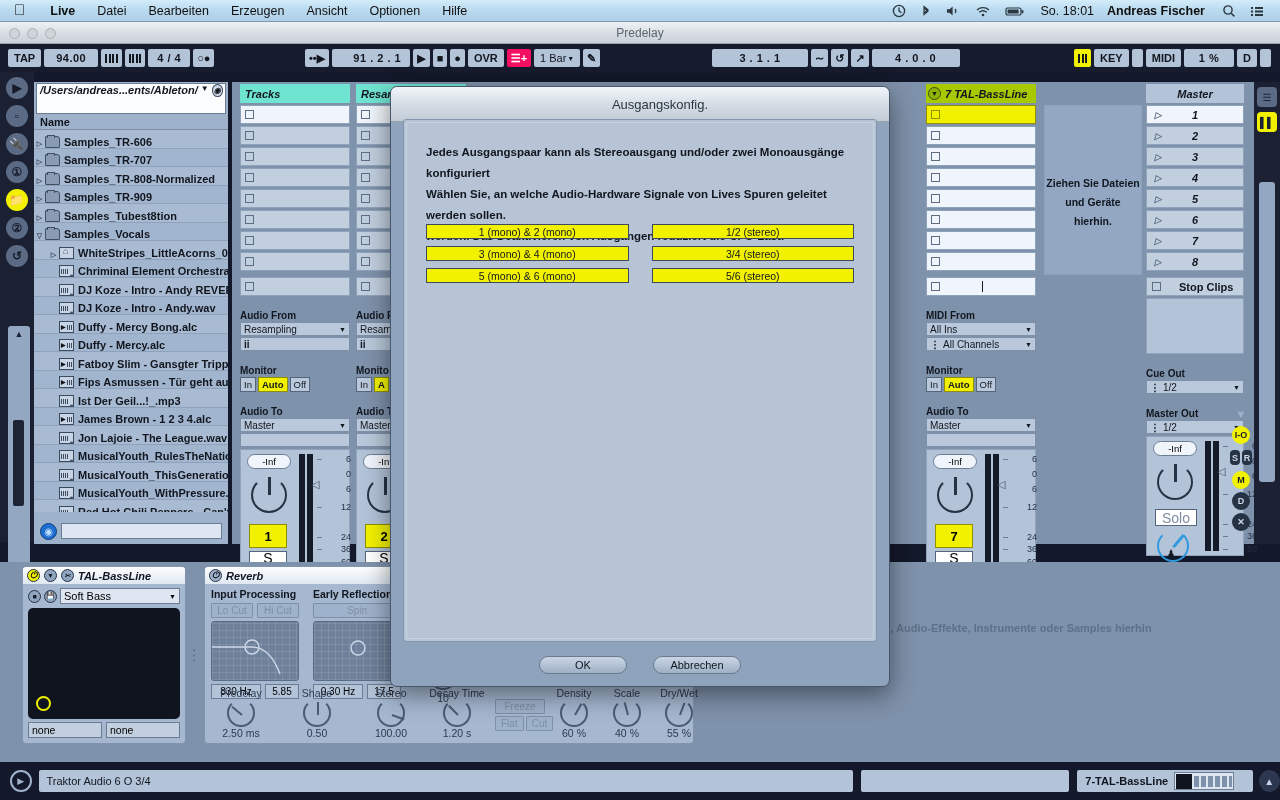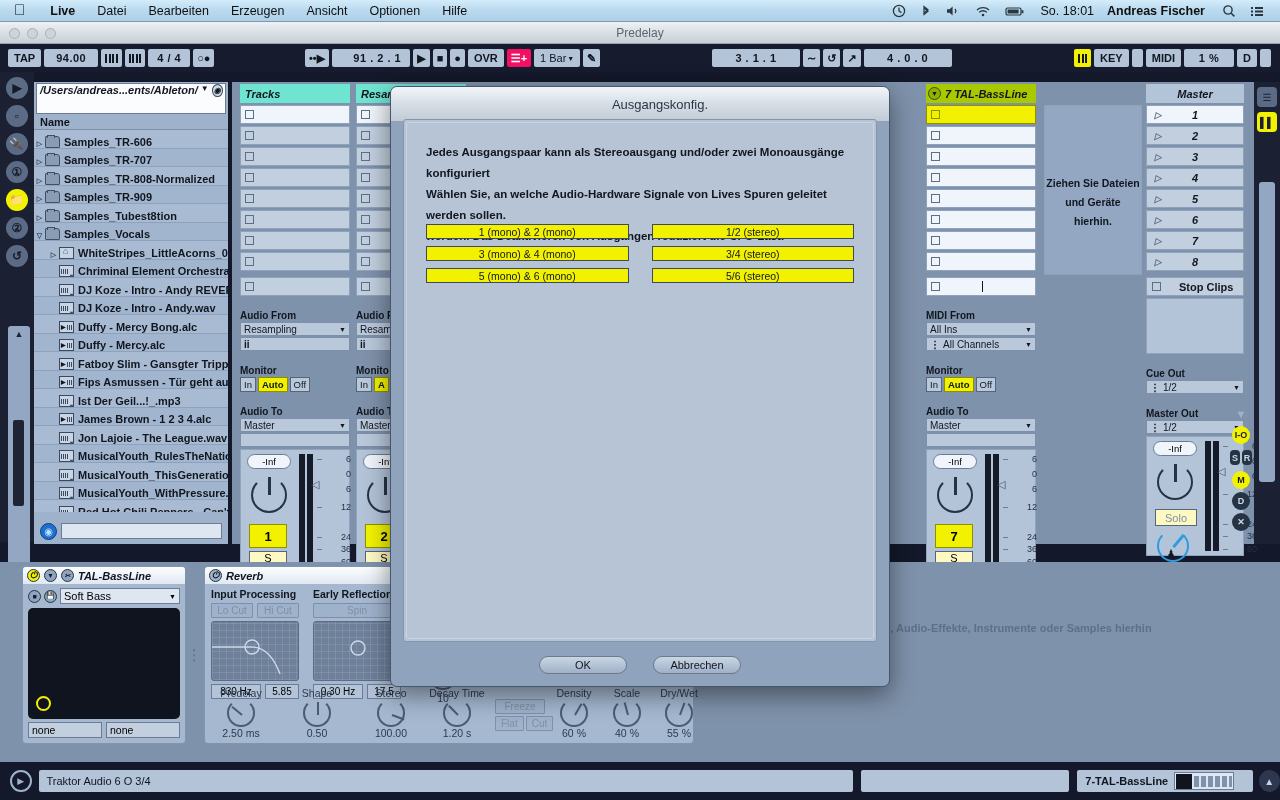--- a/index.html
+++ b/index.html
@@ -145,21 +145,21 @@
   .vol { position:absolute; left:6px; top:4px; width:44px; height:15px; border-radius:8px;
          background:#f0f5fb; border:1px solid #6c7d93; font-size:9.5px; display:flex;
          align-items:center; justify-content:center; }
   .knob { position:absolute; left:10px; top:27px; width:36px; height:36px; border:2.5px solid #253345;
           border-radius:50%; border-top-color:transparent; }
   .knob:before { content:""; position:absolute; left:15px; top:-2px; width:2.5px; height:18px; background:#253345; }
   .trknum { position:absolute; left:8px; top:74px; width:38px; height:24px; background:#f2f200;
             border:1px solid #8f8f00; display:flex; align-items:center; justify-content:center;
             font-size:13px; font-weight:bold; }
   .btns { position:absolute; left:8px; top:101px; display:flex; flex-direction:column; gap:2px; }
-  .sbtn { width:38px; height:14px; background:#fef9c3; border:1px solid #55657c; font-size:11px;
+  .sbtn { width:38px; height:14px; background:#ffffff; border:1px solid #55657c; font-size:14px;
           display:flex; align-items:center; justify-content:center; }
   .meter { position:absolute; left:58px; top:4px; width:16px; height:110px; }
   .meter i { position:absolute; top:0; width:6px; height:110px; background:#151b29; display:block; }
   .scale { position:absolute; left:76px; top:2px; width:36px; font-size:9px; color:#253345; }
   .scale div { position:absolute; right:2px; }
   .scale .t { position:absolute; left:0; width:5px; height:1px; background:#6c7d93; }
 
   
   .master .mrow { height:19px; margin:2px 2px 0 2px; background:#c2cfdf; border:1px solid #8fa2bc;
                   display:flex; align-items:center; font-size:11px; font-style:italic; font-weight:bold;
@@ -372,21 +372,21 @@
       <span class="tb sm">●</span>
       <span class="tb">OVR</span>
       <span class="tb pink sm">☰+</span>
       <span class="tb flat" style="width:46px;justify-content:space-between">
         <span>1 Bar</span>
           <span style="font-size:7px">▼</span>
       </span>
       <span class="tb sm">✎</span>
     </span>
     <span class="seg-pos">
-      <span class="tb num" style="width:88px">3 . 1 . 1</span>
+      <span class="tb num" style="width:96px">3 . 1 . 1</span>
       <span class="tb sm">∼</span>
       <span class="tb sm">↺</span>
       <span class="tb sm">↗</span>
       <span class="tb num" style="width:88px">4 . 0 . 0</span>
     </span>
     <span class="seg-right">
       <span class="tb yel sm">
           <i class="tick"></i>
           <i class="tick"></i>
           <i class="tick" style="margin-right:0"></i>

